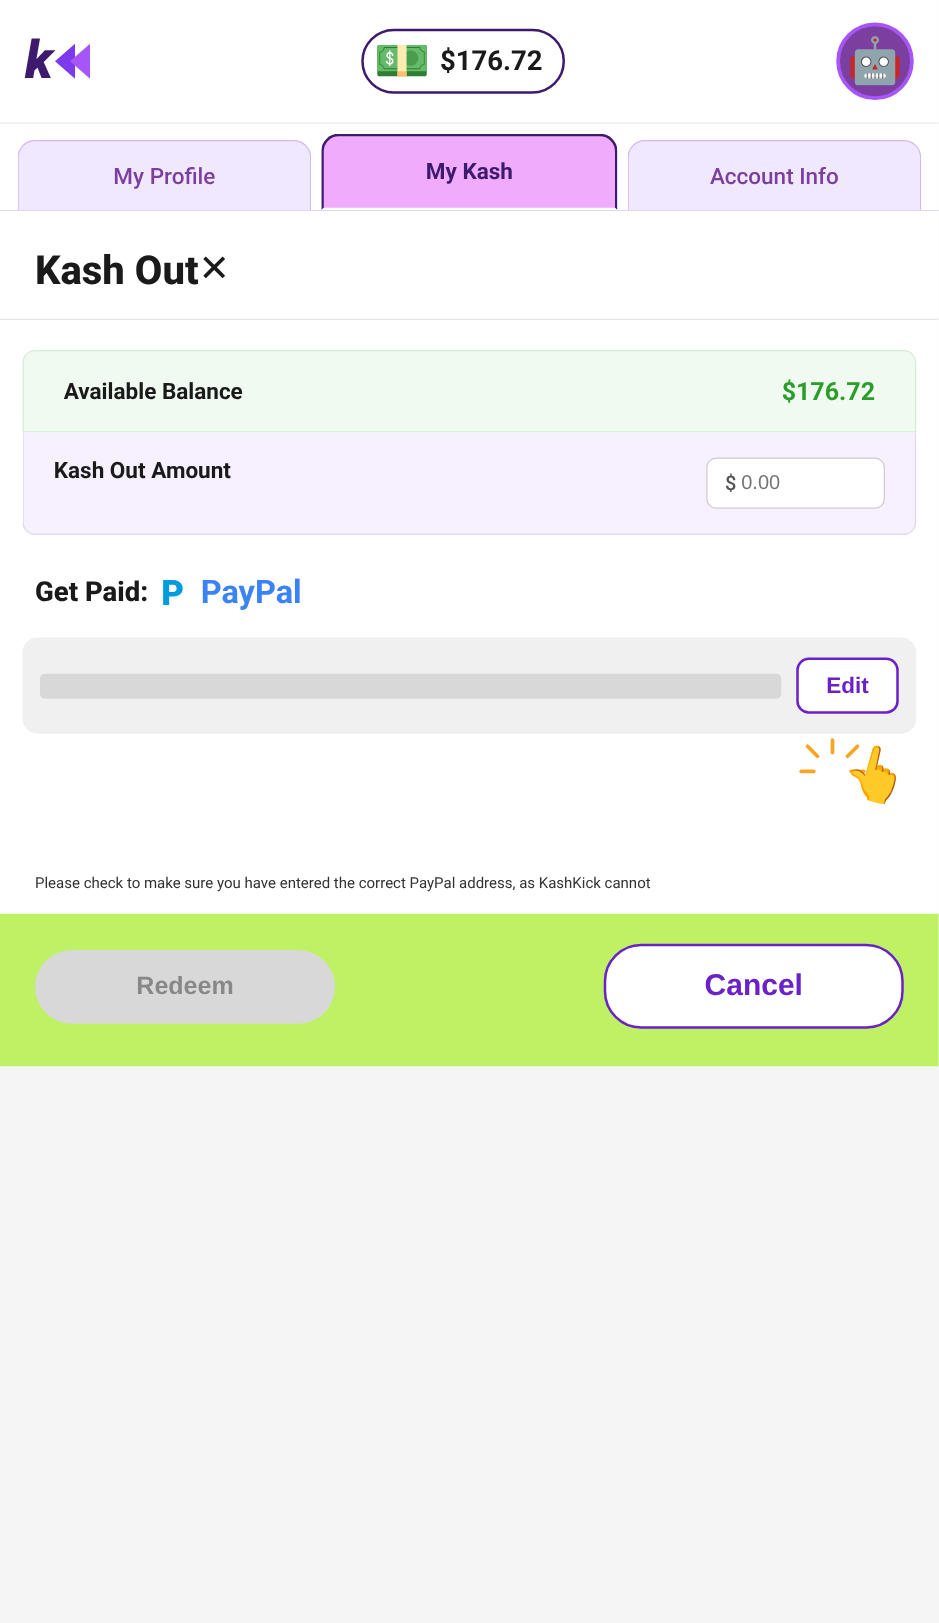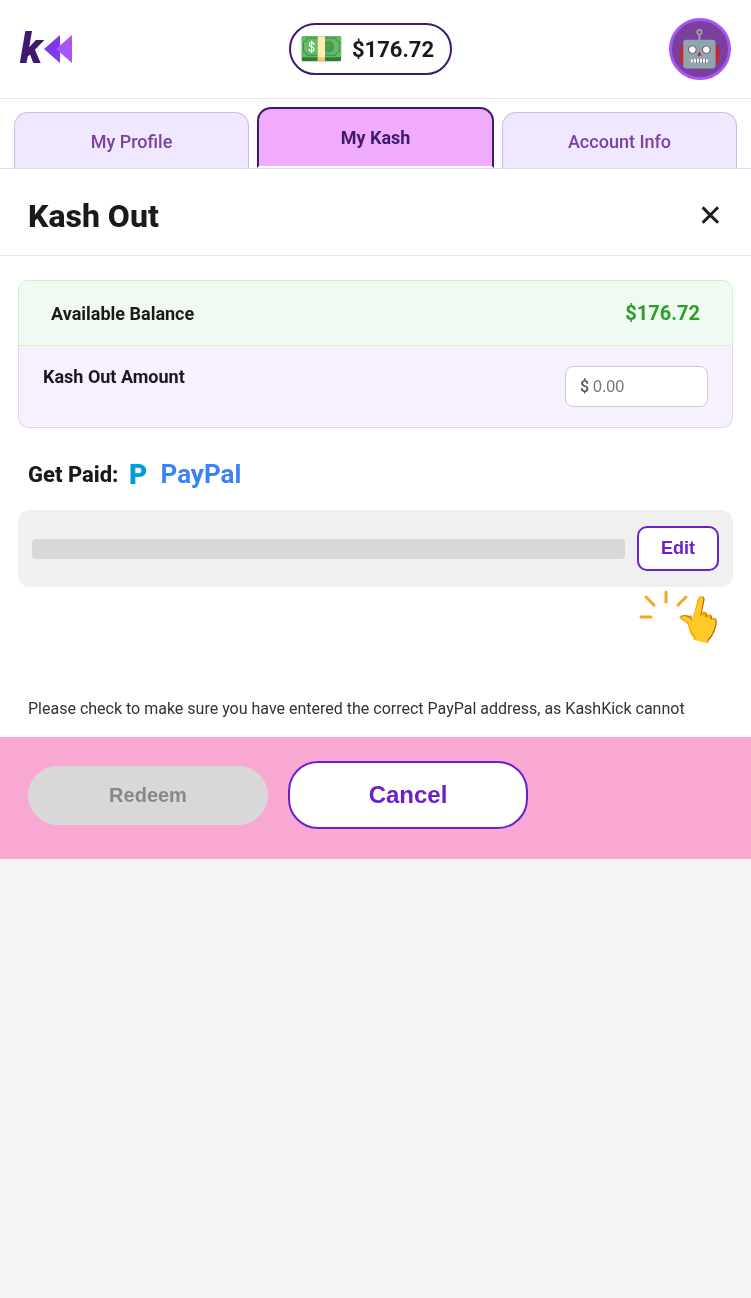--- a/index.html
+++ b/index.html
@@ -125,21 +125,20 @@
     .main-content {
       background: #ffffff;
       margin: 0;
       padding: 0;
     }
 
     
     .kash-out-header {
       display: flex;
       align-items: center;
-      justify-content: space-between;
       padding: 28px 28px 20px 28px;
       border-bottom: 1.5px solid #e8e8e8;
       background: #ffffff;
     }
     .kash-out-title {
       font-size: 32px;
       font-weight: 800;
       color: #1a1a1a;
     }
     .close-btn {
@@ -256,32 +255,32 @@
       color: #6b21c8;
       font-size: 18px;
       font-weight: 700;
       padding: 10px 22px;
       cursor: pointer;
     }
 
     
     .disclaimer-text {
       padding: 50px 28px 16px 28px;
-      font-size: 16px;
+      font-size: 12px;
       color: #333333;
       line-height: 1.5;
     }
 
     
     .bottom-area {
-      background: #f9a8d4;
+      background: #bef264;
       padding: 24px 28px 30px 28px;
       display: flex;
       align-items: center;
-      justify-content: flex-start;
+      justify-content: space-between;
       gap: 20px;
     }
     .redeem-btn {
       background: #d8d8d8;
       border: none;
       border-radius: 30px;
       color: #888888;
       font-size: 20px;
       font-weight: 600;
       padding: 18px 40px;

